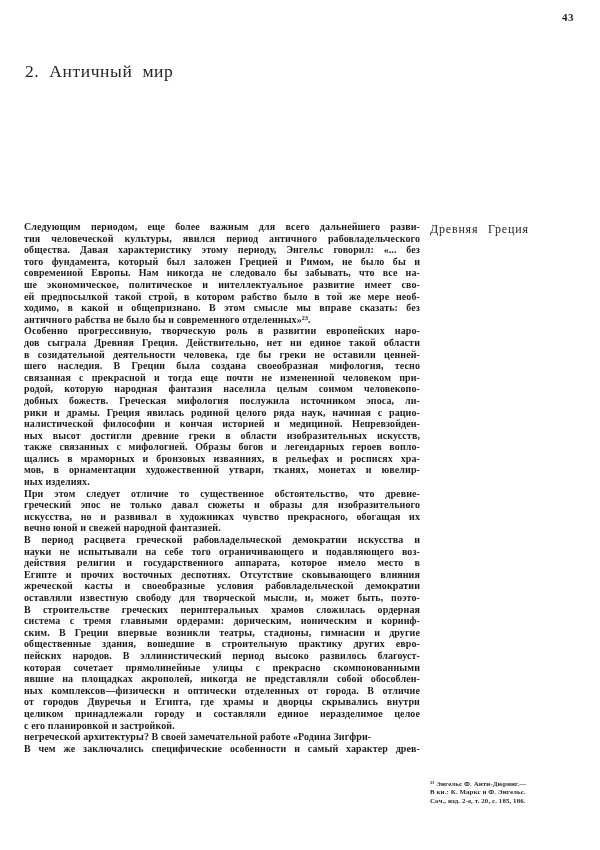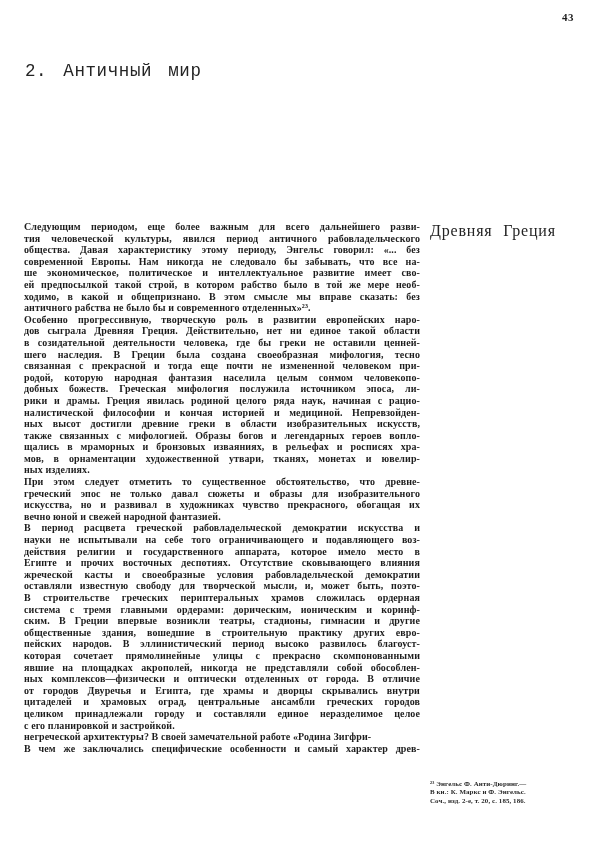--- a/index.html
+++ b/index.html
@@ -51,21 +51,21 @@
     height: 11.6px;
     overflow: hidden;
   }
   .line.last {
     text-align-last: left;
   }
   .margin-note {
     position: absolute;
     top: 222px;
     left: 430px;
-    font-size: 16px;
+    font-size: 12px;
     font-weight: 400;
     letter-spacing: 0.8px;
     word-spacing: 6px;
     color: #242424;
   }
   .footnote {
     position: absolute;
     top: 780px;
     left: 430px;
     width: 150px;
@@ -78,27 +78,28 @@
   .footnote .fn-line {
     text-align: left;
     white-space: nowrap;
   }
 </style>
 </head>
 <body>
 
 <div class="page-number">43</div>
 
-<h1 class="heading" style="margin:0; font-size:17.5px;font-family:Liberation Mono, monospace;">2. Античный мир</h1>
+<h1 class="heading" style="margin:0; font-size:17.5px;">2. Античный мир</h1>
 
 <div class="body-text">
     <div class="paragraph">
       <div class="line">Следующим периодом, еще более важным для всего дальнейшего разви-</div>
       <div class="line">тия человеческой культуры, явился период античного рабовладельческого</div>
       <div class="line">общества. Давая характеристику этому периоду, Энгельс говорил: «... без</div>
+      <div class="line">того фундамента, который был заложен Грецией и Римом, не было бы и</div>
       <div class="line">современной Европы. Нам никогда не следовало бы забывать, что все на-</div>
       <div class="line">ше экономическое, политическое и интеллектуальное развитие имеет сво-</div>
       <div class="line">ей предпосылкой такой строй, в котором рабство было в той же мере необ-</div>
       <div class="line">ходимо, в какой и общепризнано. В этом смысле мы вправе сказать: без</div>
       <div class="line last">античного рабства не было бы и современного отделенных»²³.</div>
     </div>
     <div class="paragraph">
       <div class="line">Особенно прогрессивную, творческую роль в развитии европейских наро-</div>
       <div class="line">дов сыграла Древняя Греция. Действительно, нет ни единое такой области</div>
       <div class="line">в созидательной деятельности человека, где бы греки не оставили ценней-</div>
@@ -108,21 +109,21 @@
       <div class="line">добных божеств. Греческая мифология послужила источником эпоса, ли-</div>
       <div class="line">рики и драмы. Греция явилась родиной целого ряда наук, начиная с рацио-</div>
       <div class="line">налистической философии и кончая историей и медициной. Непревзойден-</div>
       <div class="line">ных высот достигли древние греки в области изобразительных искусств,</div>
       <div class="line">также связанных с мифологией. Образы богов и легендарных героев вопло-</div>
       <div class="line">щались в мраморных и бронзовых изваяниях, в рельефах и росписях хра-</div>
       <div class="line">мов, в орнаментации художественной утвари, тканях, монетах и ювелир-</div>
       <div class="line last">ных изделиях.</div>
     </div>
     <div class="paragraph">
-      <div class="line">При этом следует отметить то существенное обстоятельство, что древне-</div>
+      <div class="line">При этом следует отличие то существенное обстоятельство, что древне-</div>
       <div class="line">греческий эпос не только давал сюжеты и образы для изобразительного</div>
       <div class="line">искусства, но и развивал в художниках чувство прекрасного, обогащая их</div>
       <div class="line last">вечно юной и свежей народной фантазией.</div>
     </div>
     <div class="paragraph">
       <div class="line">В период расцвета греческой рабовладельческой демократии искусства и</div>
       <div class="line">науки не испытывали на себе того ограничивающего и подавляющего воз-</div>
       <div class="line">действия религии и государственного аппарата, которое имело место в</div>
       <div class="line">Египте и прочих восточных деспотиях. Отсутствие сковывающего влияния</div>
       <div class="line">жреческой касты и своеобразные условия рабовладельческой демократии</div>
@@ -131,21 +132,20 @@
     <div class="paragraph">
       <div class="line">В строительстве греческих периптеральных храмов сложилась ордерная</div>
       <div class="line">система с тремя главными ордерами: дорическим, ионическим и коринф-</div>
       <div class="line">ским. В Греции впервые возникли театры, стадионы, гимнасии и другие</div>
       <div class="line">общественные здания, вошедшие в строительную практику других евро-</div>
       <div class="line">пейских народов. В эллинистический период высоко развилось благоуст-</div>
       <div class="line">которая сочетает прямолинейные улицы с прекрасно скомпонованными</div>
       <div class="line">явшие на площадках акрополей, никогда не представляли собой обособлен-</div>
       <div class="line">ных комплексов—физически и оптически отделенных от города. В отличие</div>
       <div class="line">от городов Двуречья и Египта, где храмы и дворцы скрывались внутри</div>
-      <div class="line">цитаделей и храмовых оград, центральные ансамбли греческих городов</div>
       <div class="line">целиком принадлежали городу и составляли единое неразделимое целое</div>
       <div class="line last">с его планировкой и застройкой.</div>
     </div>
     <div class="paragraph">
       <div class="line last">негреческой архитектуры? В своей замечательной работе «Родина Зигфри-</div>
       <div class="line">В чем же заключались специфические особенности и самый характер древ-</div>
     </div>
   </div>
 
 <div class="margin-note">Древняя Греция</div>

